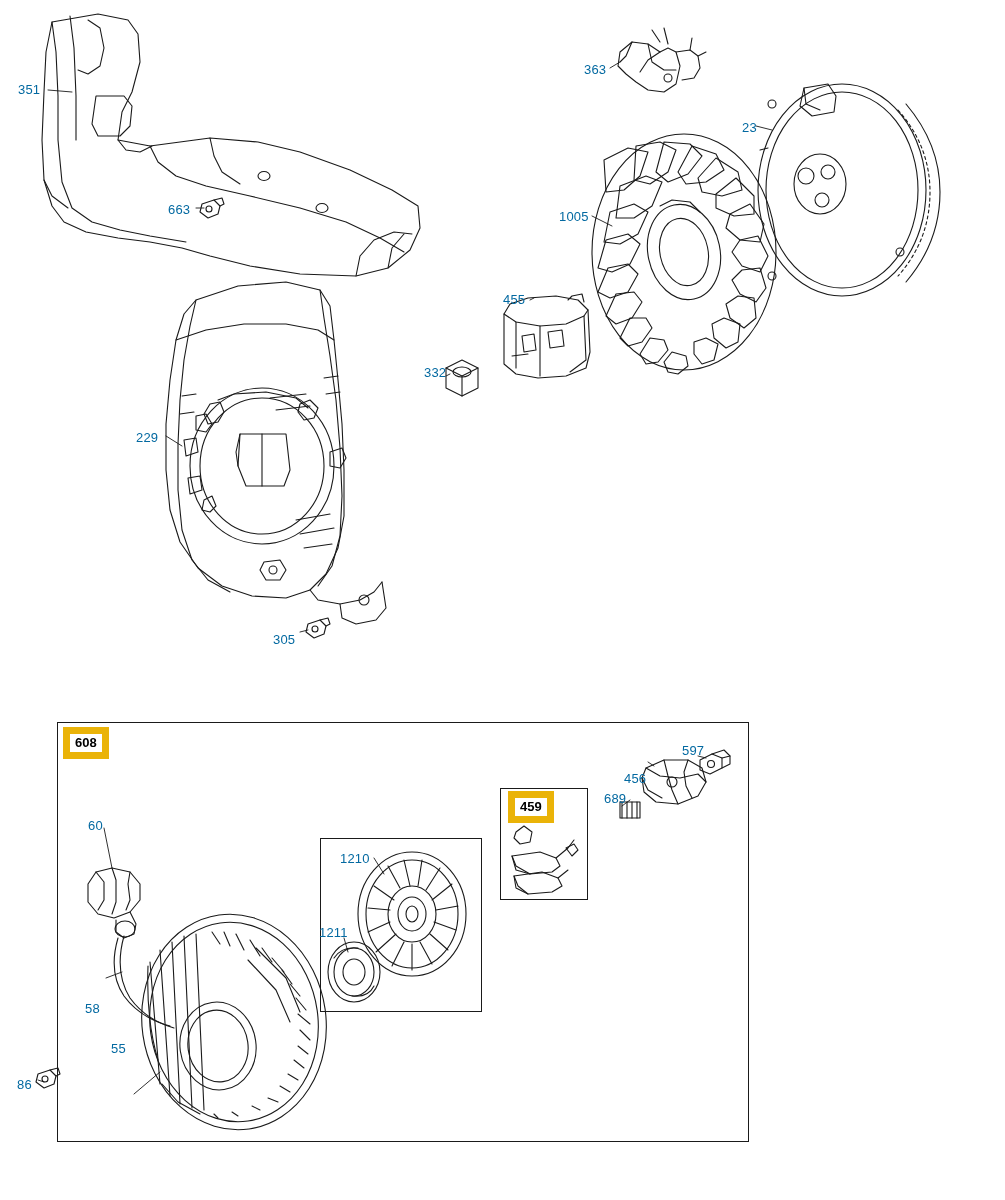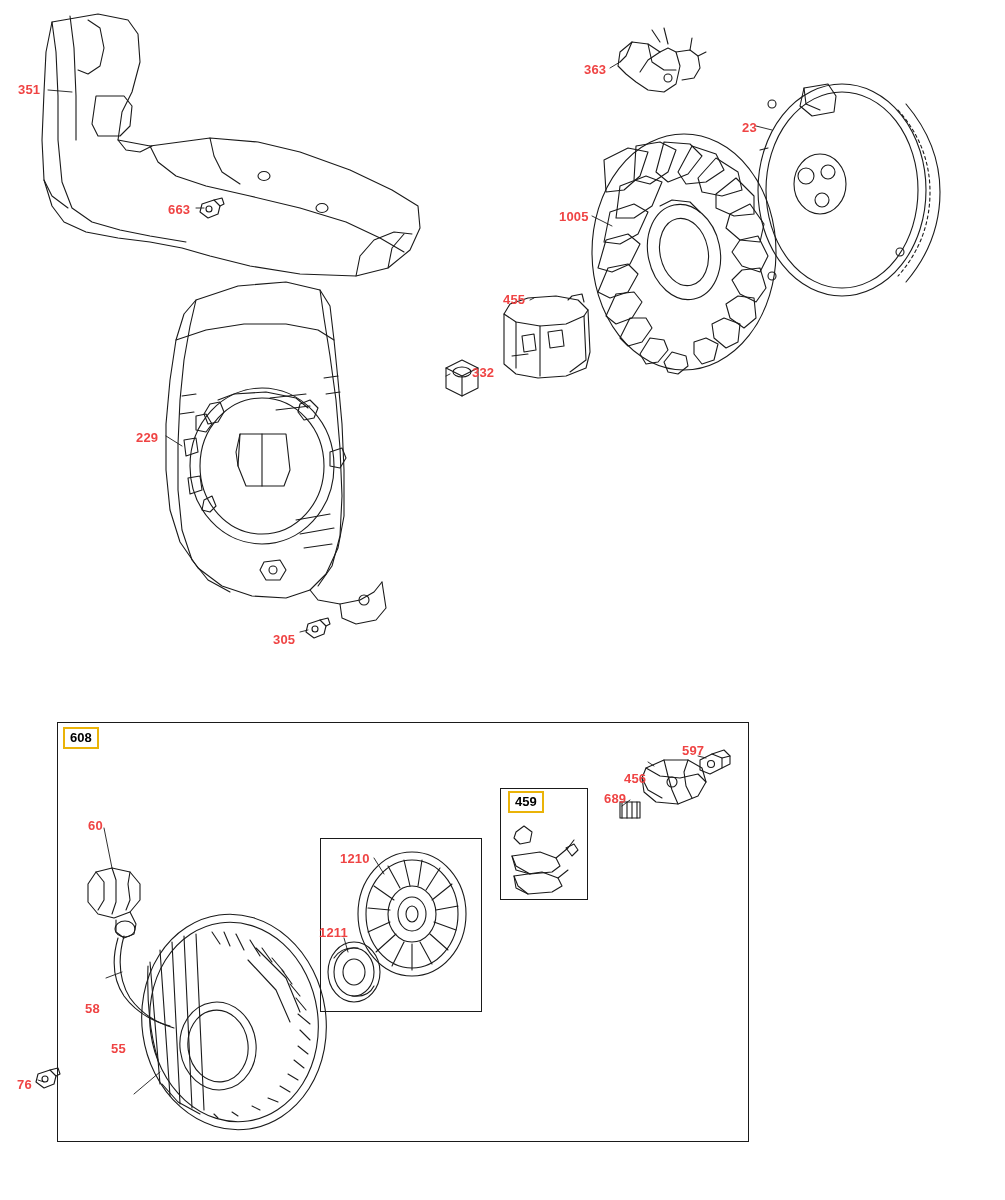--- a/index.html
+++ b/index.html
@@ -23,31 +23,31 @@
   }
   svg.layer {
     position: absolute;
     left: 0; top: 0;
     width: 1005px;
     height: 1200px;
   }
   .callout {
     position: absolute;
     font-size: 13px;
-    font-weight: bold;
-    color: #ef4444;
+    font-weight: normal;
+    color: #0369a1;
     white-space: nowrap;
     letter-spacing: 0.2px;
   }
   .boxed-callout {
     position: absolute;
     font-size: 13px;
     font-weight: bold;
     color: #000;
-    border: 2px solid #eab308;
+    border: 7px solid #eab308;
     padding: 2px 5px 3px 5px;
     background: #fff;
     line-height: 1;
   }
   .panel {
     position: absolute;
     border: 1px solid #1a1a1a;
     background: transparent;
   }
 </style>
@@ -357,31 +357,31 @@
   </svg>
 
   <div class="panel" style="left:57px; top:722px; width:690px; height:418px;"></div>
   <div class="panel" style="left:320px; top:838px; width:160px; height:172px;"></div>
   <div class="panel" style="left:500px; top:788px; width:86px; height:110px;"></div>
 
   <div class="callout" style="left:18px; top:82px;"><span>351</span></div>
   <div class="callout" style="left:168px; top:202px;"><span>663</span></div>
   <div class="callout" style="left:136px; top:430px;"><span>229</span></div>
   <div class="callout" style="left:273px; top:632px;"><span>305</span></div>
-  <div class="callout" style="left:424px; top:365px;margin-left:48px;"><span>332</span></div>
+  <div class="callout" style="left:424px; top:365px;"><span>332</span></div>
   <div class="callout" style="left:503px; top:292px;"><span>455</span></div>
   <div class="callout" style="left:559px; top:209px;"><span>1005</span></div>
   <div class="callout" style="left:584px; top:62px;"><span>363</span></div>
   <div class="callout" style="left:730px; top:120px;margin-left:12px;"><span>23</span></div>
 
   <div class="boxed-callout" style="left:63px; top:727px;"><span>608</span></div>
 
   <div class="callout" style="left:88px; top:818px;"><span>60</span></div>
   <div class="callout" style="left:85px; top:1001px;text-align:right;"><span>58</span></div>
-  <div class="callout" style="left:17px; top:1077px;"><span>76</span></div>
+  <div class="callout" style="left:17px; top:1077px;"><span>86</span></div>
   <div class="callout" style="left:111px; top:1041px;"><span>55</span></div>
   <div class="callout" style="left:340px; top:851px;"><span>1210</span></div>
   <div class="callout" style="left:319px; top:925px;"><span>1211</span></div>
 
   <div class="boxed-callout" style="left:508px; top:791px;"><span>459</span></div>
 
   <div class="callout" style="left:604px; top:791px;"><span>689</span></div>
   <div class="callout" style="left:624px; top:751px;margin-top:20px;"><span>456</span></div>
   <div class="callout" style="left:682px; top:743px;text-align:center;"><span>597</span></div>
 

